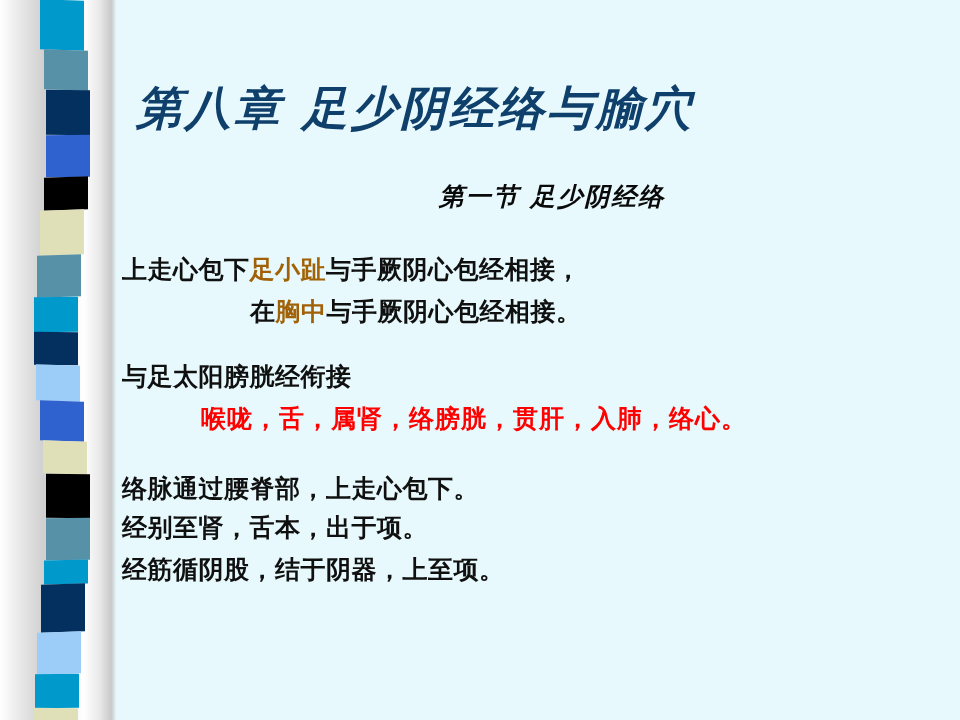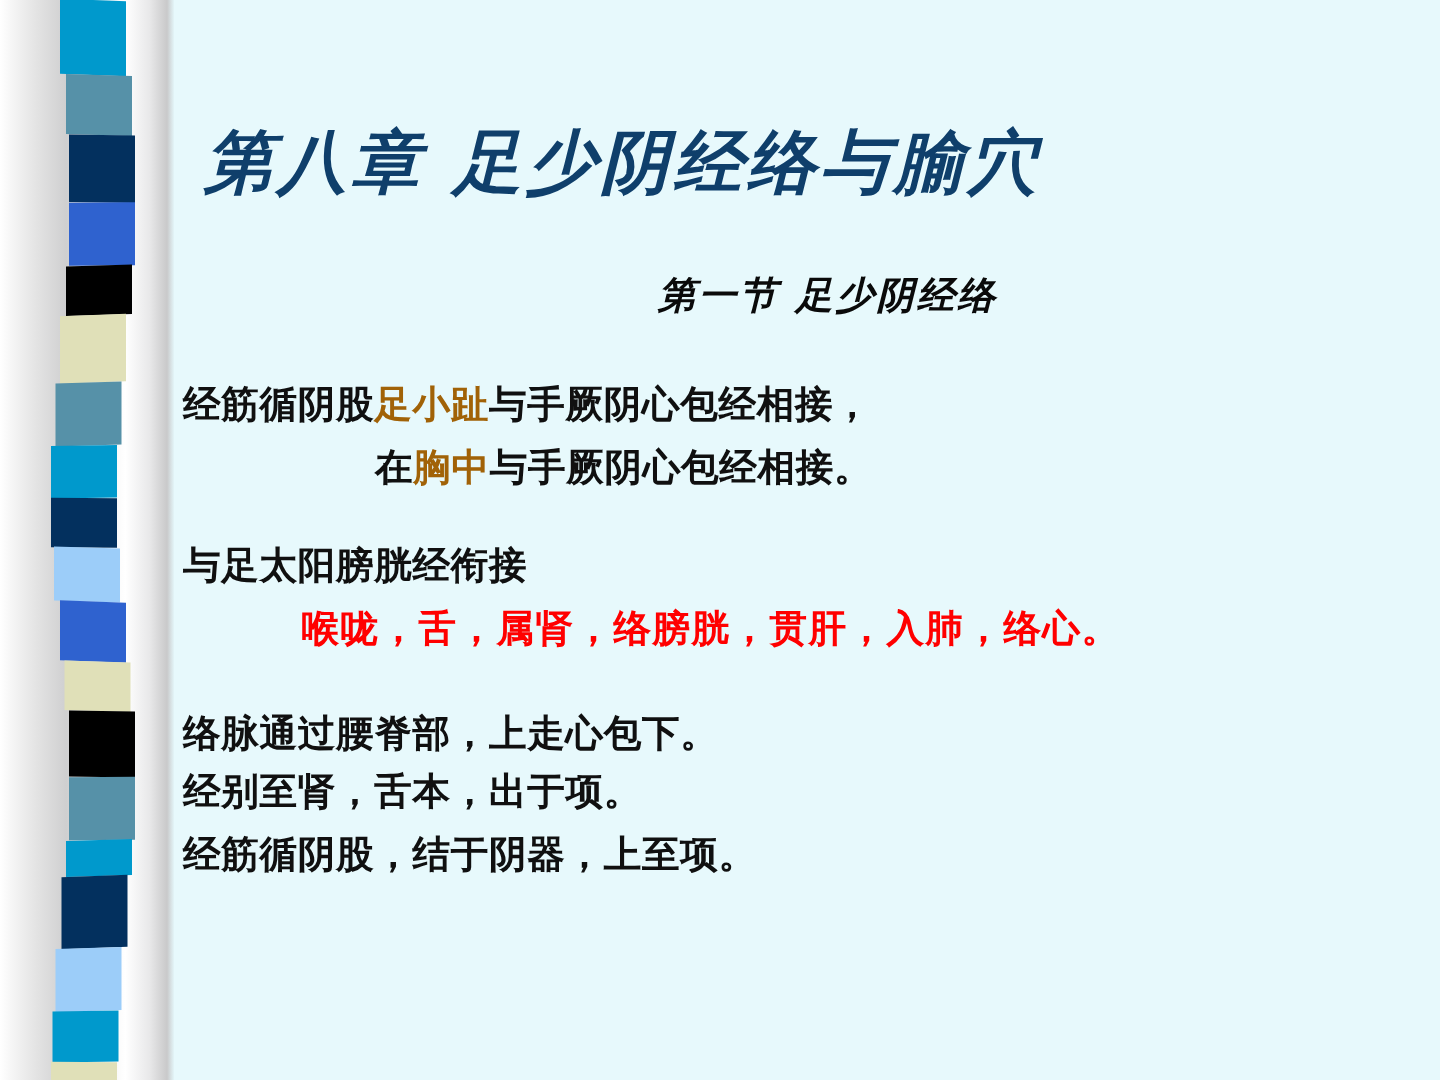--- a/index.html
+++ b/index.html
@@ -162,21 +162,21 @@
     </div>
   </div>
 
   <div class="content">
 
     <div class="title">第八章  足少阴经络与腧穴</div>
 
     <div class="subtitle">第一节  足少阴经络</div>
 
     <div class="body-line ln-1">
-      <span>经筋循阴股</span><span class="hl-red">足小趾</span><span>与手厥阴心包经相接，</span>
+      <span>上走心包下</span><span class="hl-red">足小趾</span><span>与手厥阴心包经相接，</span>
     </div>
 
     <div class="body-line ln-2">
       <span>在</span><span class="hl-red">胸中</span><span>与手厥阴心包经相接。</span>
     </div>
 
     <div class="body-line ln-3">与足太阳膀胱经衔接</div>
 
     <div class="body-line ln-4 red-line">喉咙，舌，属肾，络膀胱，贯肝，入肺，络心。</div>
 

